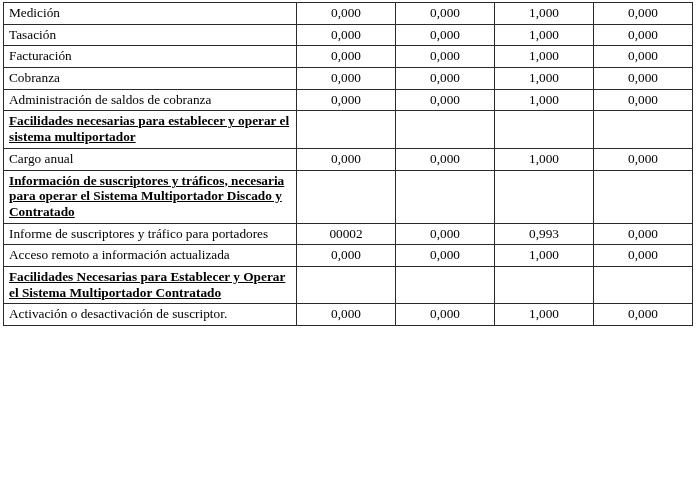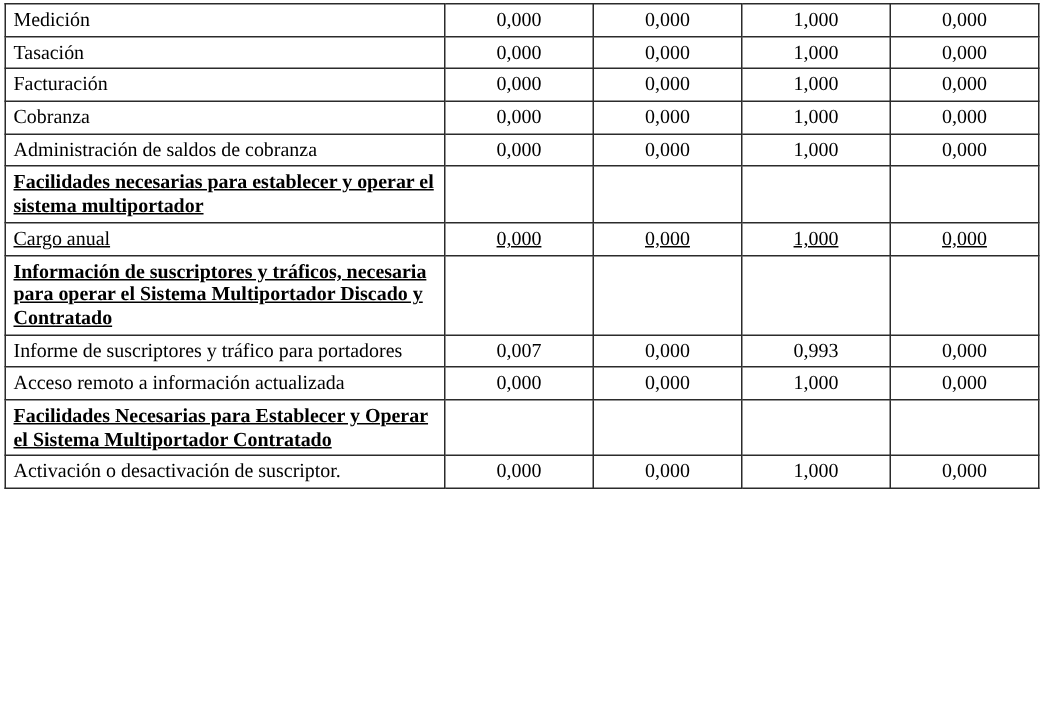--- a/index.html
+++ b/index.html
@@ -41,21 +41,20 @@
     width: 88px;
     margin-left: 20px;
   }
   td.bold {
     font-weight: bold;
     text-decoration: underline;
   }
   .pad-tall {
     padding-top: 5px;
     padding-bottom: 6px;
-    text-decoration: underline;
   }
 </style>
 </head>
 <body>
 
 <div id="doc">
   <table class="rate-table">
     <tbody>
 
       <tr>
@@ -118,21 +117,21 @@
       <tr>
         <td class="label bold">Información de suscriptores y tráficos, necesaria para operar el Sistema Multiportador Discado y Contratado</td>
         <td class="num"></td>
         <td class="num"></td>
         <td class="num"></td>
         <td class="num"></td>
       </tr>
 
       <tr>
         <td class="label">Informe de suscriptores y tráfico para portadores</td>
-        <td class="num">0,007</td>
+        <td class="num">00002</td>
         <td class="num">0,000</td>
         <td class="num">0,993</td>
         <td class="num">0,000</td>
       </tr>
 
       <tr>
         <td class="label">Acceso remoto a información actualizada</td>
         <td class="num">0,000</td>
         <td class="num">0,000</td>
         <td class="num">1,000</td>

